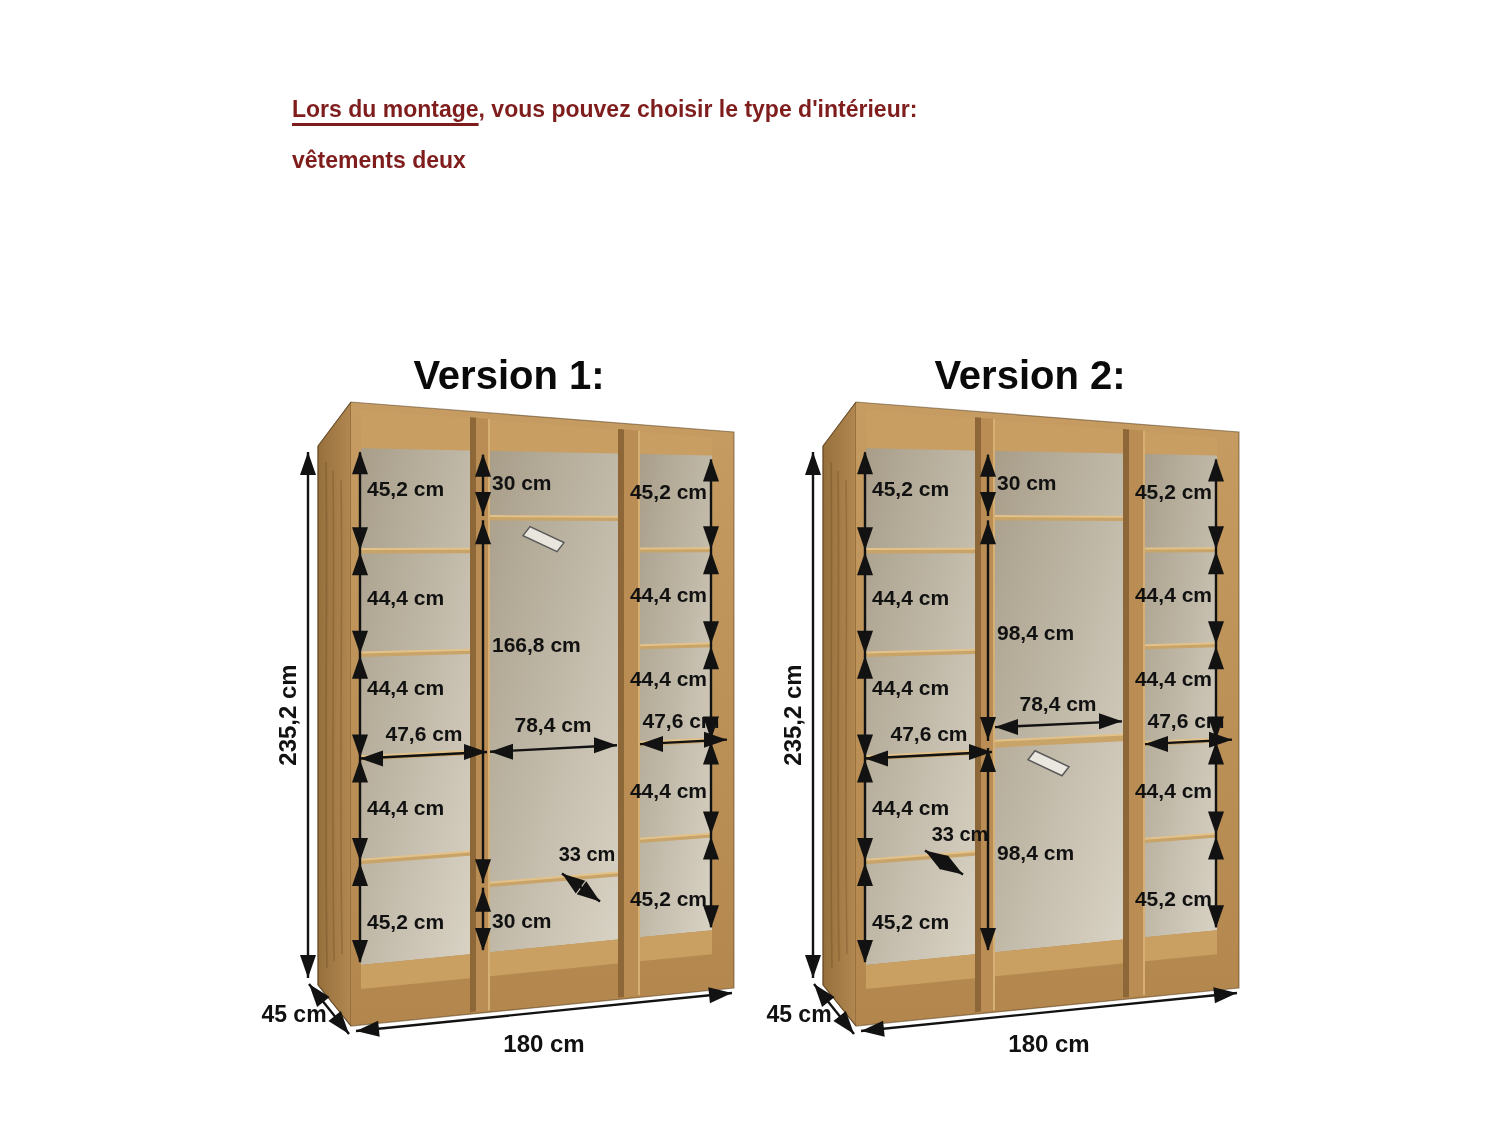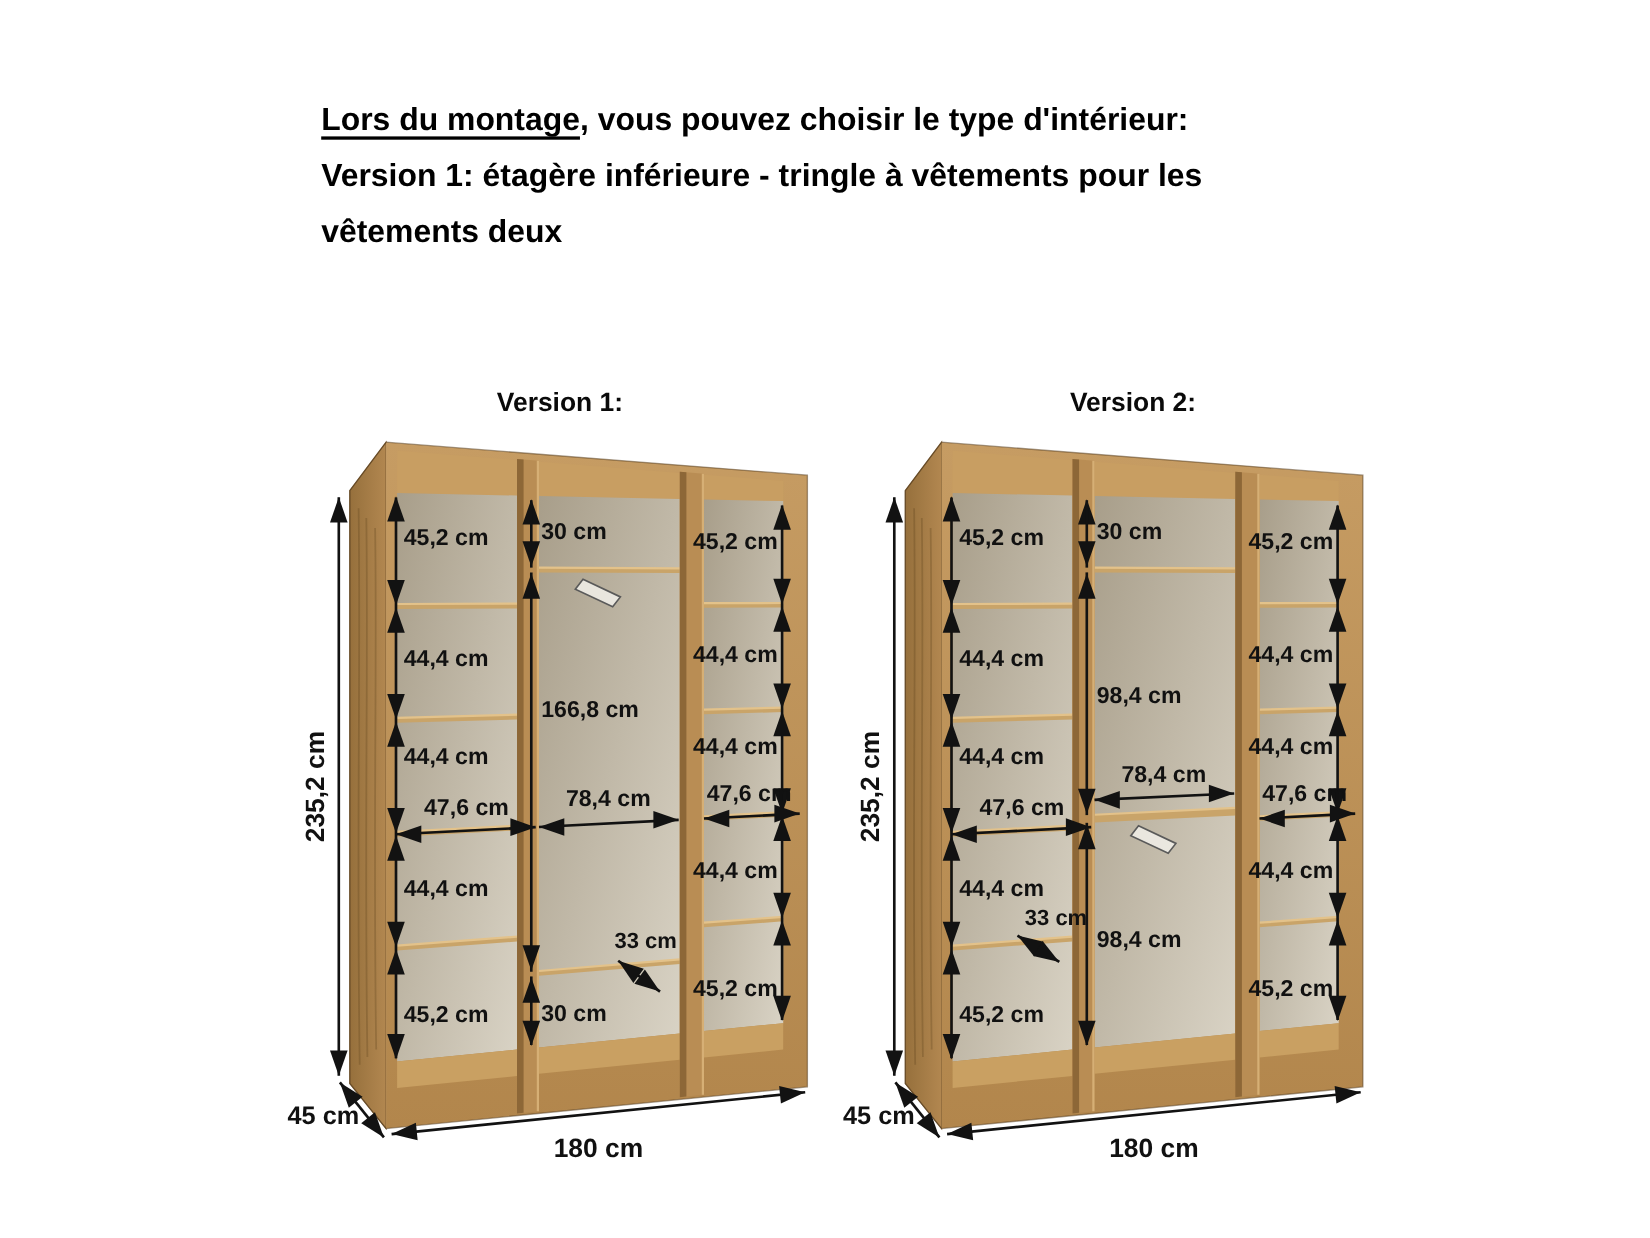--- a/index.html
+++ b/index.html
@@ -2,40 +2,39 @@
 <html><head>
 <meta charset="utf-8">
 <style>
   html,body{margin:0;padding:0;}
   body{
     width:1500px;height:1125px;background:#ffffff;position:relative;overflow:hidden;
     font-family:"Liberation Sans",sans-serif;
   }
   .hdr{
     position:absolute;left:292px;top:84px;
-    font-size:29px;font-weight:700;color:#000000;line-height:51px;white-space:nowrap;
+    font-size:23px;font-weight:700;color:#7f1d1d;line-height:51px;white-space:nowrap;
   }
   .ul{
     text-decoration:underline;
     text-decoration-thickness:3px;
     text-underline-offset:6px;
   }
   .vtitle{
-    position:absolute;top:353px;font-size:24px;font-weight:700;color:#0a0a0a;
+    position:absolute;top:353px;font-size:40px;font-weight:700;color:#0a0a0a;
     transform:translateX(-50%);white-space:nowrap;
   }
   #scene{position:absolute;left:0;top:0;}
   svg text{font-family:"Liberation Sans",sans-serif;font-weight:700;fill:#111111;}
 </style>
 </head>
 <body>
 
 <div class="hdr">
   <div><span class="ul">Lors du montage</span><span>, vous pouvez choisir le type d'intérieur:</span></div>
-  <div>Version 1: étagère inférieure - tringle à vêtements pour les</div>
   <div>vêtements deux</div>
 </div>
 
 <div class="vtitle" style="left:509px">Version 1:</div>
 <div class="vtitle" style="left:1030px">Version 2:</div>
 
 <svg id="scene" width="1500" height="1125" viewBox="0 0 1500 1125">
   <defs>
     <linearGradient id="gSide" x1="0" y1="0" x2="1" y2="0">
       <stop offset="0" stop-color="#96703c"></stop>

